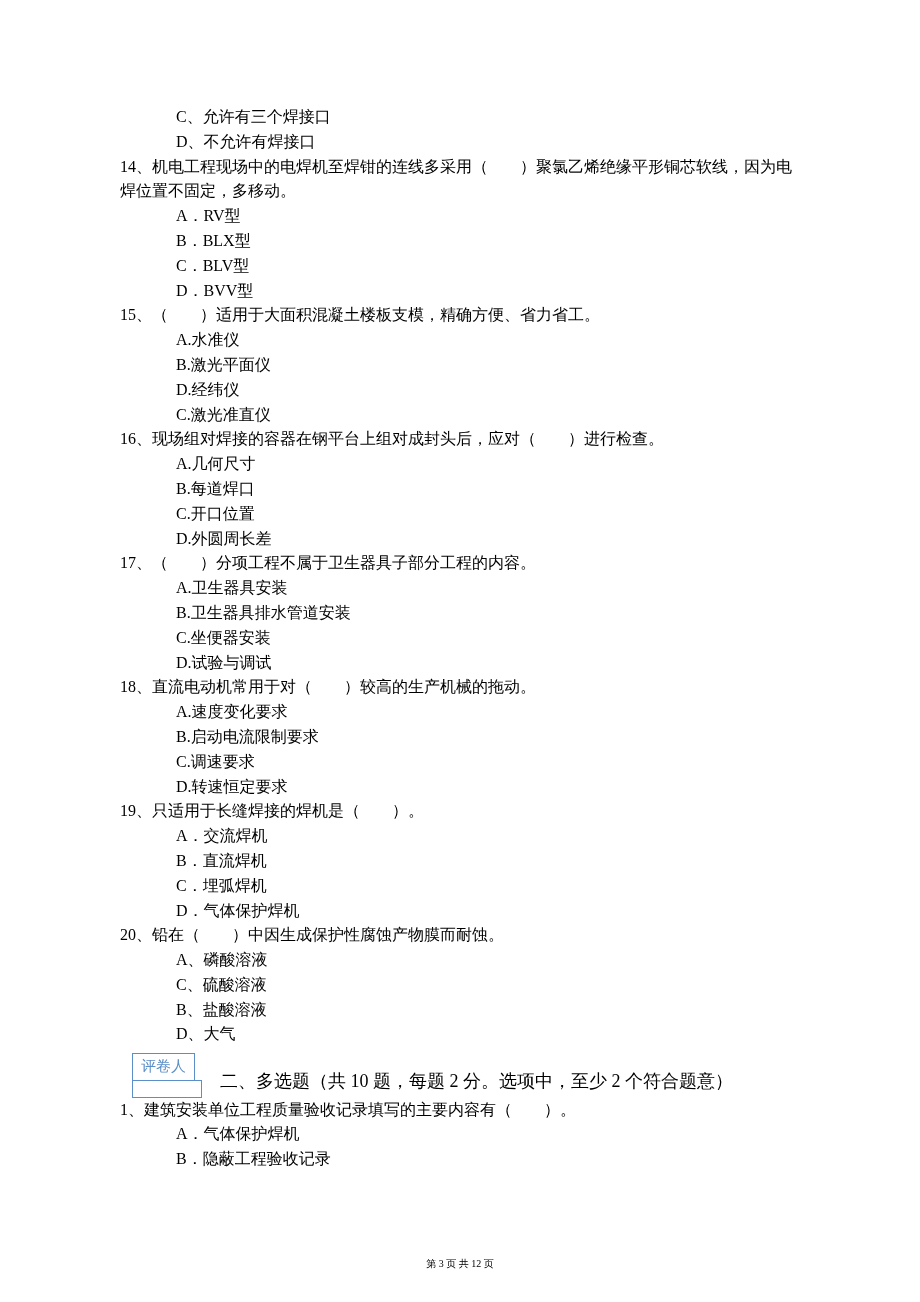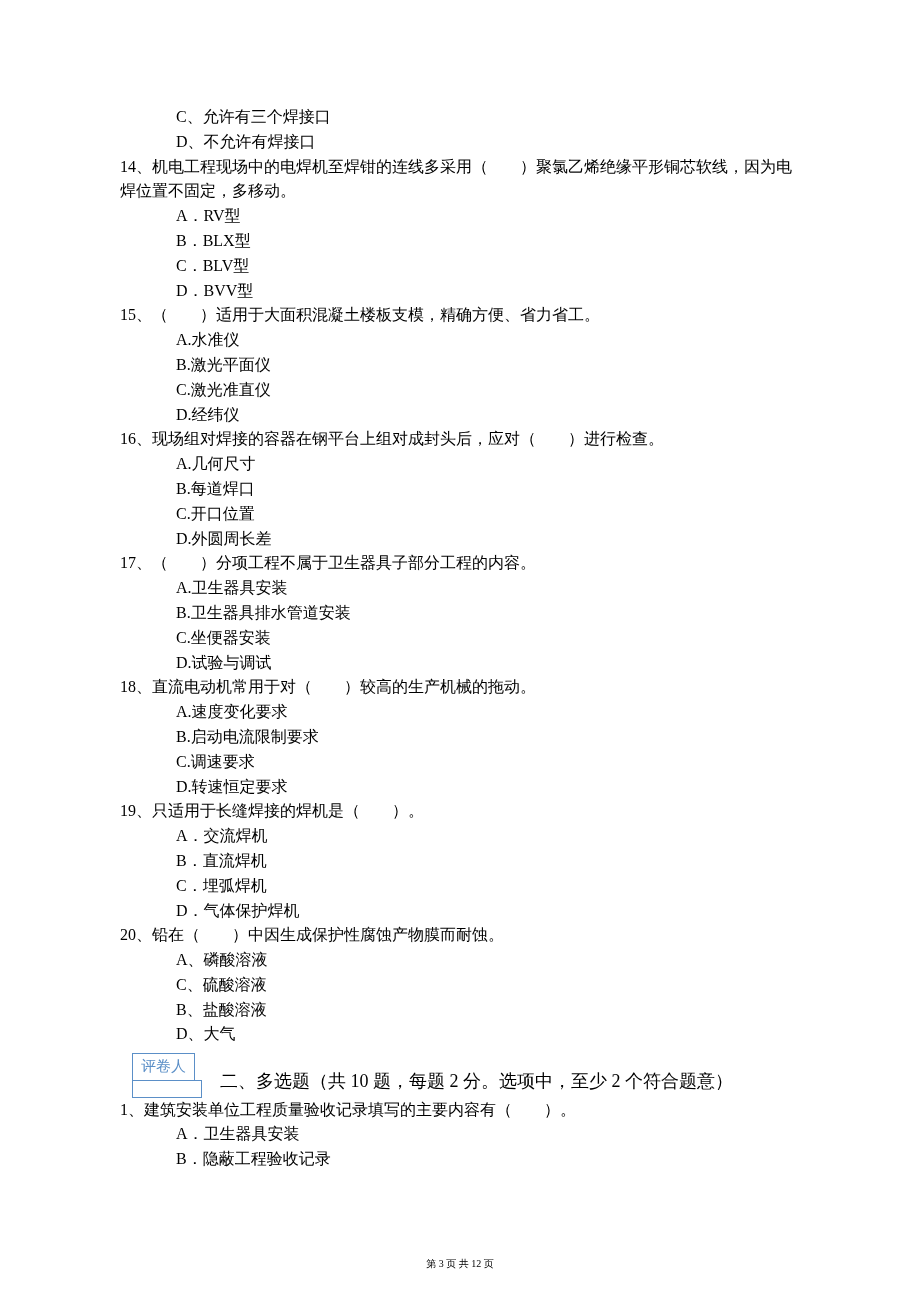--- a/index.html
+++ b/index.html
@@ -74,22 +74,22 @@
   <div>A．RV型</div>
   <div>B．BLX型</div>
   <div>C．BLV型</div>
   <div>D．BVV型</div>
 </div>
 
 <div class="q-line">15、（　　）适用于大面积混凝土楼板支模，精确方便、省力省工。</div>
 <div class="option-block">
   <div>A.水准仪</div>
   <div>B.激光平面仪</div>
+  <div>D.经纬仪</div>
   <div>C.激光准直仪</div>
-  <div>D.经纬仪</div>
 </div>
 
 <div class="q-line">16、现场组对焊接的容器在钢平台上组对成封头后，应对（　　）进行检查。</div>
 <div class="option-block">
   <div>A.几何尺寸</div>
   <div>B.每道焊口</div>
   <div>C.开口位置</div>
   <div>D.外圆周长差</div>
 </div>
 
@@ -128,17 +128,17 @@
 <div class="section-row">
   <div class="grader-wrap">
     <div class="grader-box">评卷人</div>
     <div class="grader-empty"></div>
   </div>
   <div class="section-right">二、多选题（共 10 题，每题 2 分。选项中，至少 2 个符合题意）</div>
 </div>
 
 <div class="q-line">1、建筑安装单位工程质量验收记录填写的主要内容有（　　）。</div>
 <div class="option-block">
-  <div>A．卫生器具安装</div>
+  <div>A．气体保护焊机</div>
   <div>B．隐蔽工程验收记录</div>
 </div>
 
 <div class="footer">第 3 页 共 12 页</div>
 
 </body></html>

